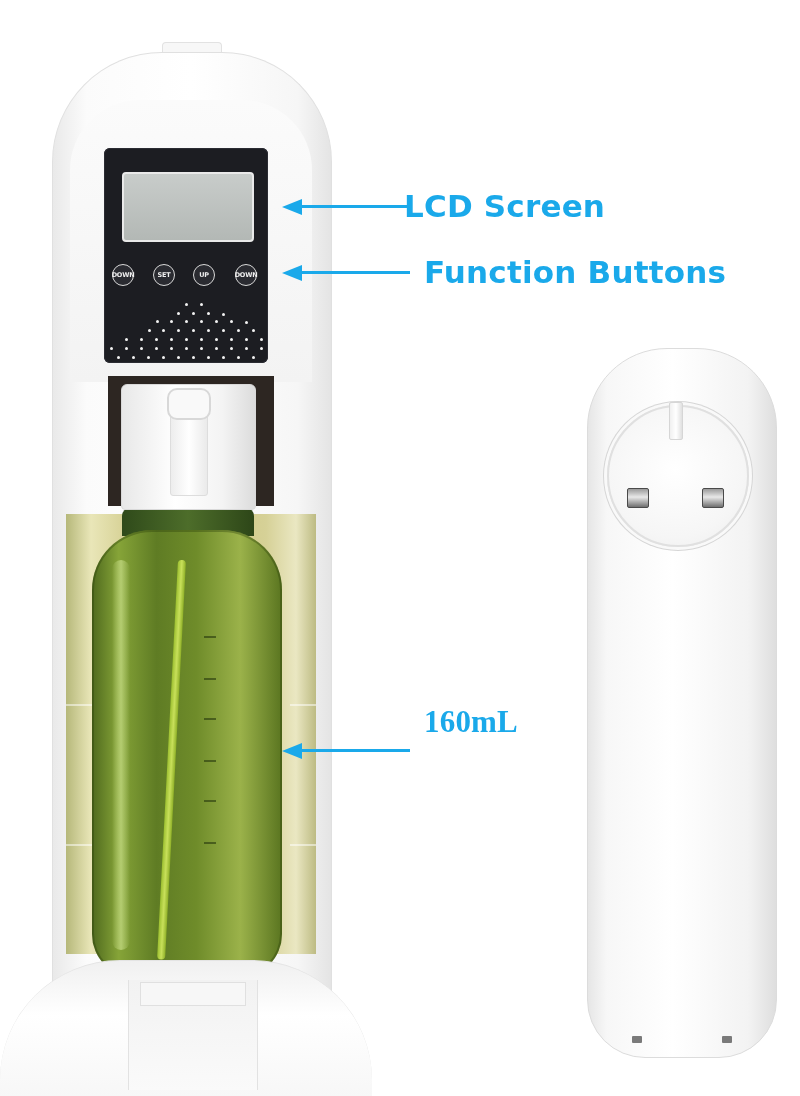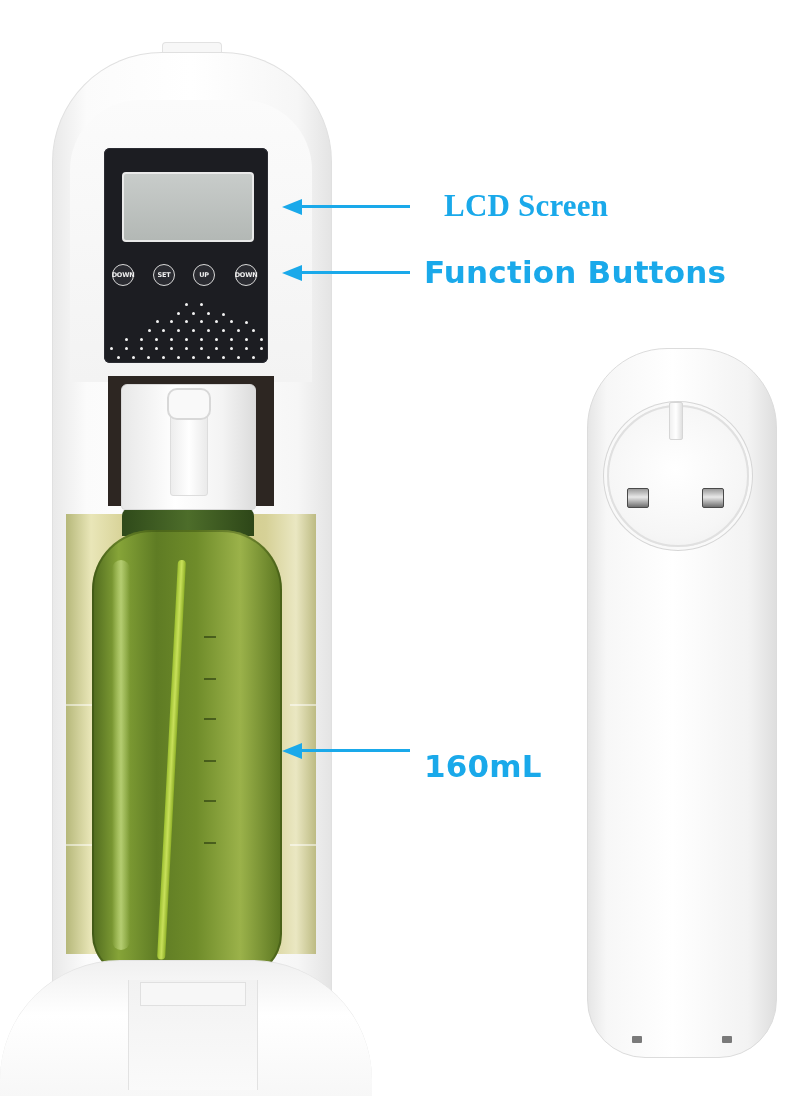--- a/index.html
+++ b/index.html
@@ -240,31 +240,31 @@
 <div class="abs nozzle-stem"></div>
 <div class="abs nozzle-tip"></div>
 
 <div class="abs left-base"></div>
 <div class="abs base-latch"></div>
 <div class="abs base-latch-inner"></div>
 
 <div>
   <div class="abs arrow-head" style="left:282px; top:199px;"></div>
   <div class="abs arrow-line" style="left:298px; top:205px; width:112px;"></div>
-  <div class="abs label" style="left:444px; top:188px;font-family:Liberation Serif, serif;">LCD Screen</div>
+  <div class="abs label" style="left:404px; top:188px;">LCD Screen</div>
 </div>
 <div>
   <div class="abs arrow-head" style="left:282px; top:265px;"></div>
   <div class="abs arrow-line" style="left:298px; top:271px; width:112px;"></div>
   <div class="abs label" style="left:424px; top:254px;">Function Buttons</div>
 </div>
 <div>
   <div class="abs arrow-head" style="left:282px; top:743px;"></div>
   <div class="abs arrow-line" style="left:298px; top:749px; width:112px;"></div>
-  <div class="abs label" style="left:424px; top:748px;">160mL</div>
+  <div class="abs label" style="left:424px; top:704px;font-family:Liberation Serif, serif;">160mL</div>
 </div>
 
 <div class="abs right-body"></div>
 <div class="abs plug-disc"></div>
 <div class="abs earth-pin"></div>
 <div class="abs pin" style="left:627px; top:488px;"></div>
 <div class="abs pin" style="left:702px; top:488px;"></div>
 <div class="abs vent" style="left:632px; top:1036px;"></div>
 <div class="abs vent" style="left:722px; top:1036px;"></div>
 

